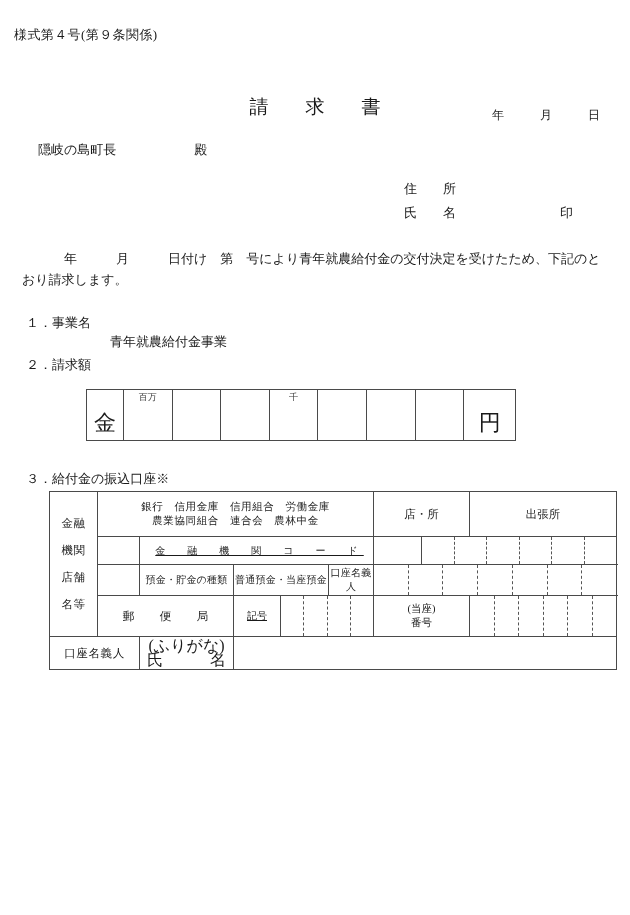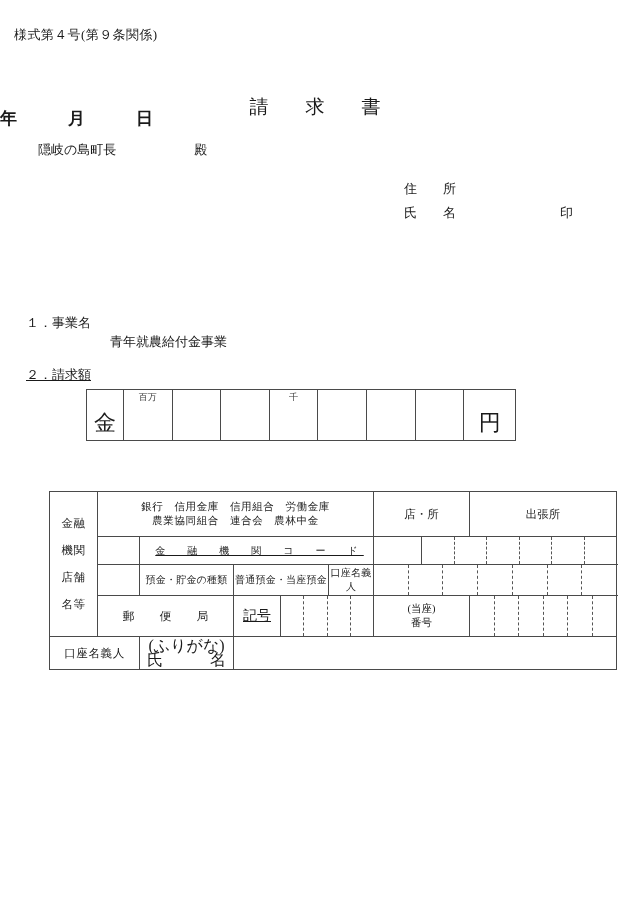--- a/index.html
+++ b/index.html
@@ -34,22 +34,22 @@
     width: 630px;
     text-align: center;
     font-size: 19px;
     letter-spacing: 9px;
     text-indent: 9px;
     margin-top: 36px;
   }
   .date-line {
     left: 0; top: 107px;
     width: 600px;
-    font-size: 17px;
-    font-weight: bold;
+    text-align: right;
+    font-size: 12px;
   }
   .addressee {
     left: 38px; top: 141px;
     font-size: 13px;
   }
   .addr-label {
     left: 404px; top: 180px;
     font-size: 13px;
   }
   .name-label {
@@ -61,21 +61,21 @@
     width: 590px;
     font-size: 13px;
     line-height: 21px;
     text-indent: 42px;
   }
   .sec {
     font-size: 13px;
   }
   .sec-1 { left: 26px; top: 314px; }
   .sec-1-val { left: 110px; top: 333px; font-size: 13px; }
-  .sec-2 { left: 26px; top: 366px; text-decoration: underline; }
+  .sec-2 { left: 26px; top: 356px; }
   .sec-3 { left: 26px; top: 470px; }
 
   
   .amount-table {
     position: absolute;
     left: 86px; top: 389px;
     border-collapse: collapse;
     table-layout: fixed;
   }
   .amount-table td {
@@ -161,21 +161,21 @@
   .small-lbl {
     font-size: 10px;
     height: 30px;
     letter-spacing: 0.2px;
   }
   .post-lbl {
     font-size: 11.5px;
     letter-spacing: 7px;
     text-indent: 7px;
   }
-  .kigou-lbl { font-size: 14px; text-decoration: underline; }
+  .kigou-lbl { font-size: 10px; text-decoration: underline; }
   .touza-lbl {
     font-size: 10.5px;
     line-height: 14px;
   }
   .touza-lbl span { display: block; }
   .meigi-lbl { font-size: 11.5px; letter-spacing: 0.6px; }
   .furigana-lbl {
     font-size: 16px;
     line-height: 14px;
   }
@@ -210,20 +210,21 @@
 
   <div class="abs doc-title">請　求　書</div>
 
   <div class="abs date-line">年　　　月　　　日</div>
 
   <div class="abs addressee">隠岐の島町長　　　　　　殿</div>
 
   <div class="abs addr-label">住　　所</div>
   <div class="abs name-label">氏　　名　　　　　　　　印</div>
 
+  <div class="abs body-para" style="white-space:normal;">年　　　月　　　日付け　第　号により青年就農給付金の交付決定を受けたため、下記のとおり請求します。</div>
 
   <div class="abs sec sec-1">１．事業名</div>
   <div class="abs sec-1-val">青年就農給付金事業</div>
 
   <div class="abs sec sec-2">２．請求額</div>
 
   <table class="amount-table">
     <tbody>
         <tr>
       <td class="kin">金</td>
@@ -236,20 +237,21 @@
         <span class="unit-mark">千</span>
       </td>
       <td class="digit"></td>
       <td class="digit"></td>
       <td class="digit"></td>
       <td class="yen">円</td>
     </tr>
   </tbody>
     </table>
 
+  <div class="abs sec sec-3">３．給付金の振込口座※</div>
 
   <table class="bank-table">
     <colgroup>
       <col style="width:48px">
       <col style="width:42px">
       <col style="width:47px">
       <col style="width:47px">
       <col style="width:47px">
       <col style="width:48px">
       <col style="width:45px">

